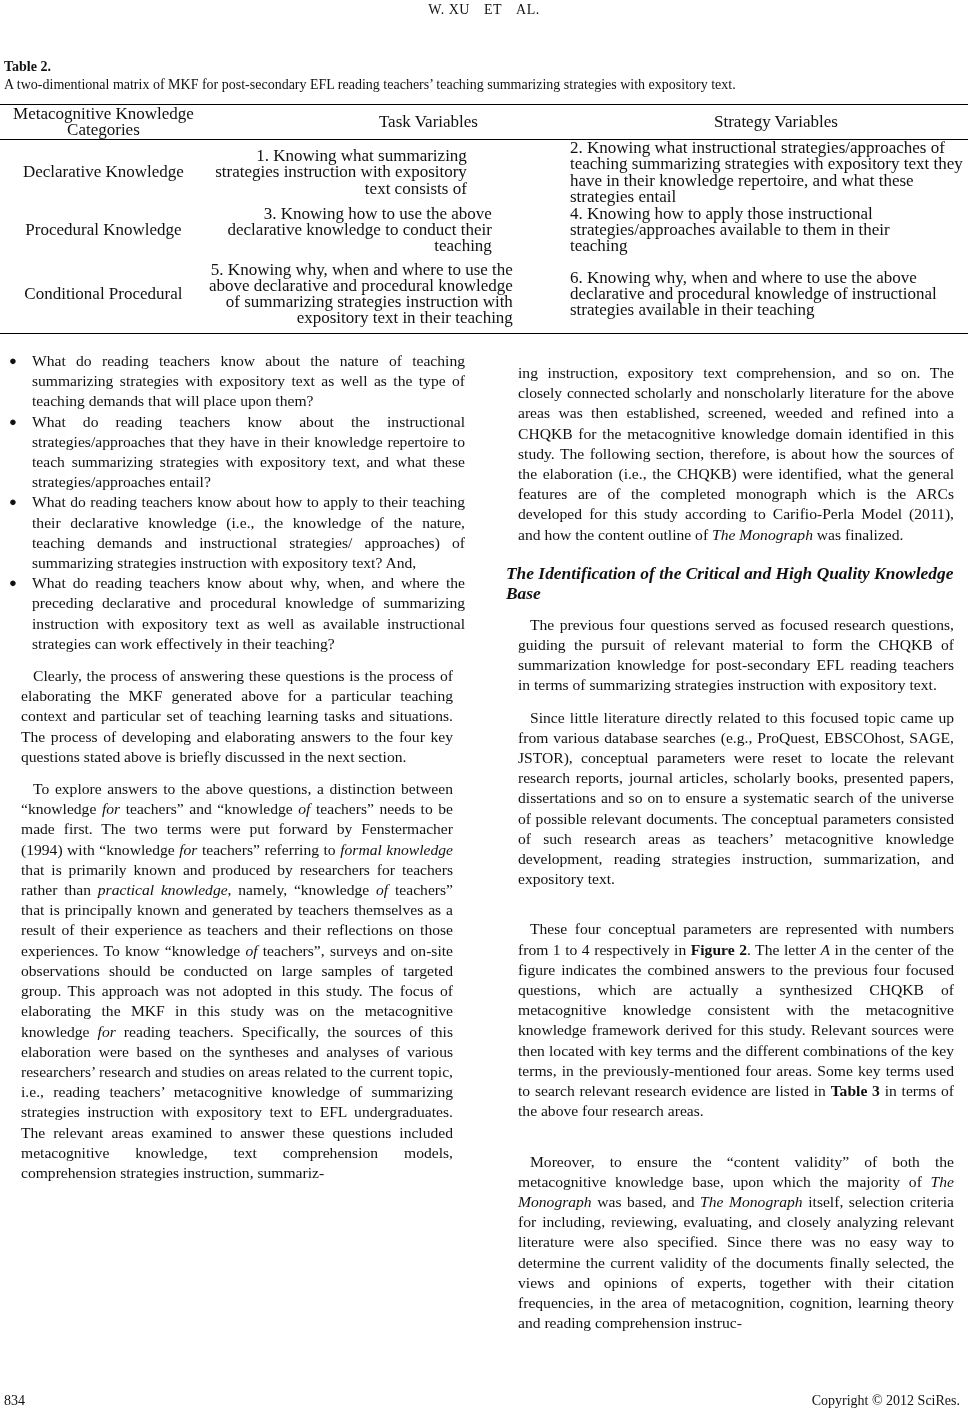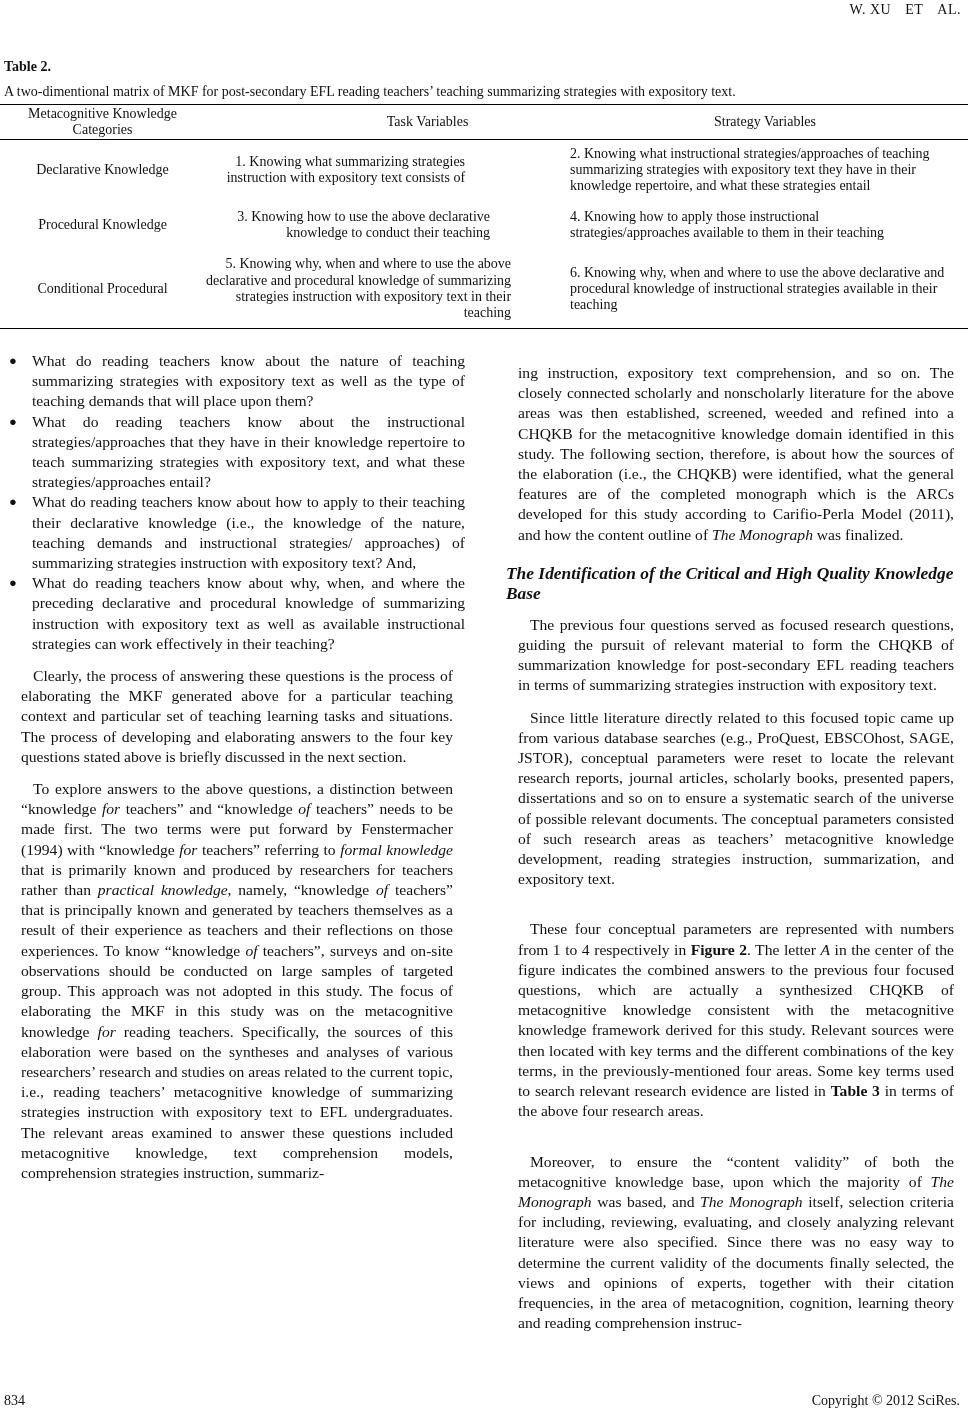--- a/index.html
+++ b/index.html
@@ -1,29 +1,29 @@
 <!DOCTYPE html>
 <html><head>
 <meta charset="utf-8">
 <style>
   html, body { margin: 0; padding: 0; background: #ffffff; }
   body {
     width: 968px; height: 1414px; position: relative; overflow: hidden;
     font-family: "Liberation Serif", "DejaVu Serif", serif; color: #111;
   }
   .running-head {
-    position: absolute; top: 2px; left: 0; width: 968px; text-align: right;
+    position: absolute; top: 2px; left: 0; width: 968px; text-align: center;
     font-size: 14px; letter-spacing: 0.5px;
   }
   .running-head span { margin: 0 7px; }
   .table-label { position: absolute; top: 59px; left: 4px; font-size: 14px; font-weight: bold; }
-  .table-caption { position: absolute; top: 84px; left: 4px; font-size: 14px; }
+  .table-caption { position: absolute; top: 77px; left: 4px; font-size: 14px; }
   table.mkf {
     position: absolute; top: 104px; left: 0; width: 968px;
-    border-collapse: collapse; font-size: 14px; line-height: 16.3px;
+    border-collapse: collapse; font-size: 17px; line-height: 16.3px;
   }
   table.mkf thead tr { border-top: 1.5px solid #000; border-bottom: 1.5px solid #000; }
   table.mkf tbody tr:last-child { border-bottom: 1.5px solid #000; }
   table.mkf th { font-weight: normal; height: 34px; padding: 0; vertical-align: middle; }
   table.mkf td { padding: 0; vertical-align: middle; }
   .c1 { width: 258px; text-align: center; }
   .c2 { width: 310px; text-align: right; padding-left: 0; }
   .c3 { text-align: left; }
   .cell-text { display: block; }
   tr.r1 td { height: 60px; }

